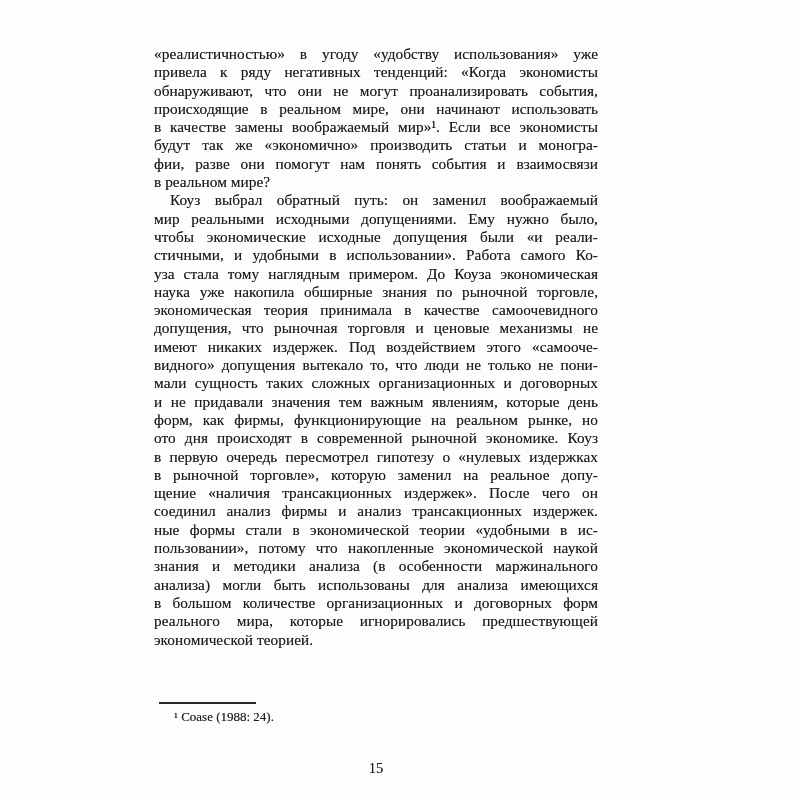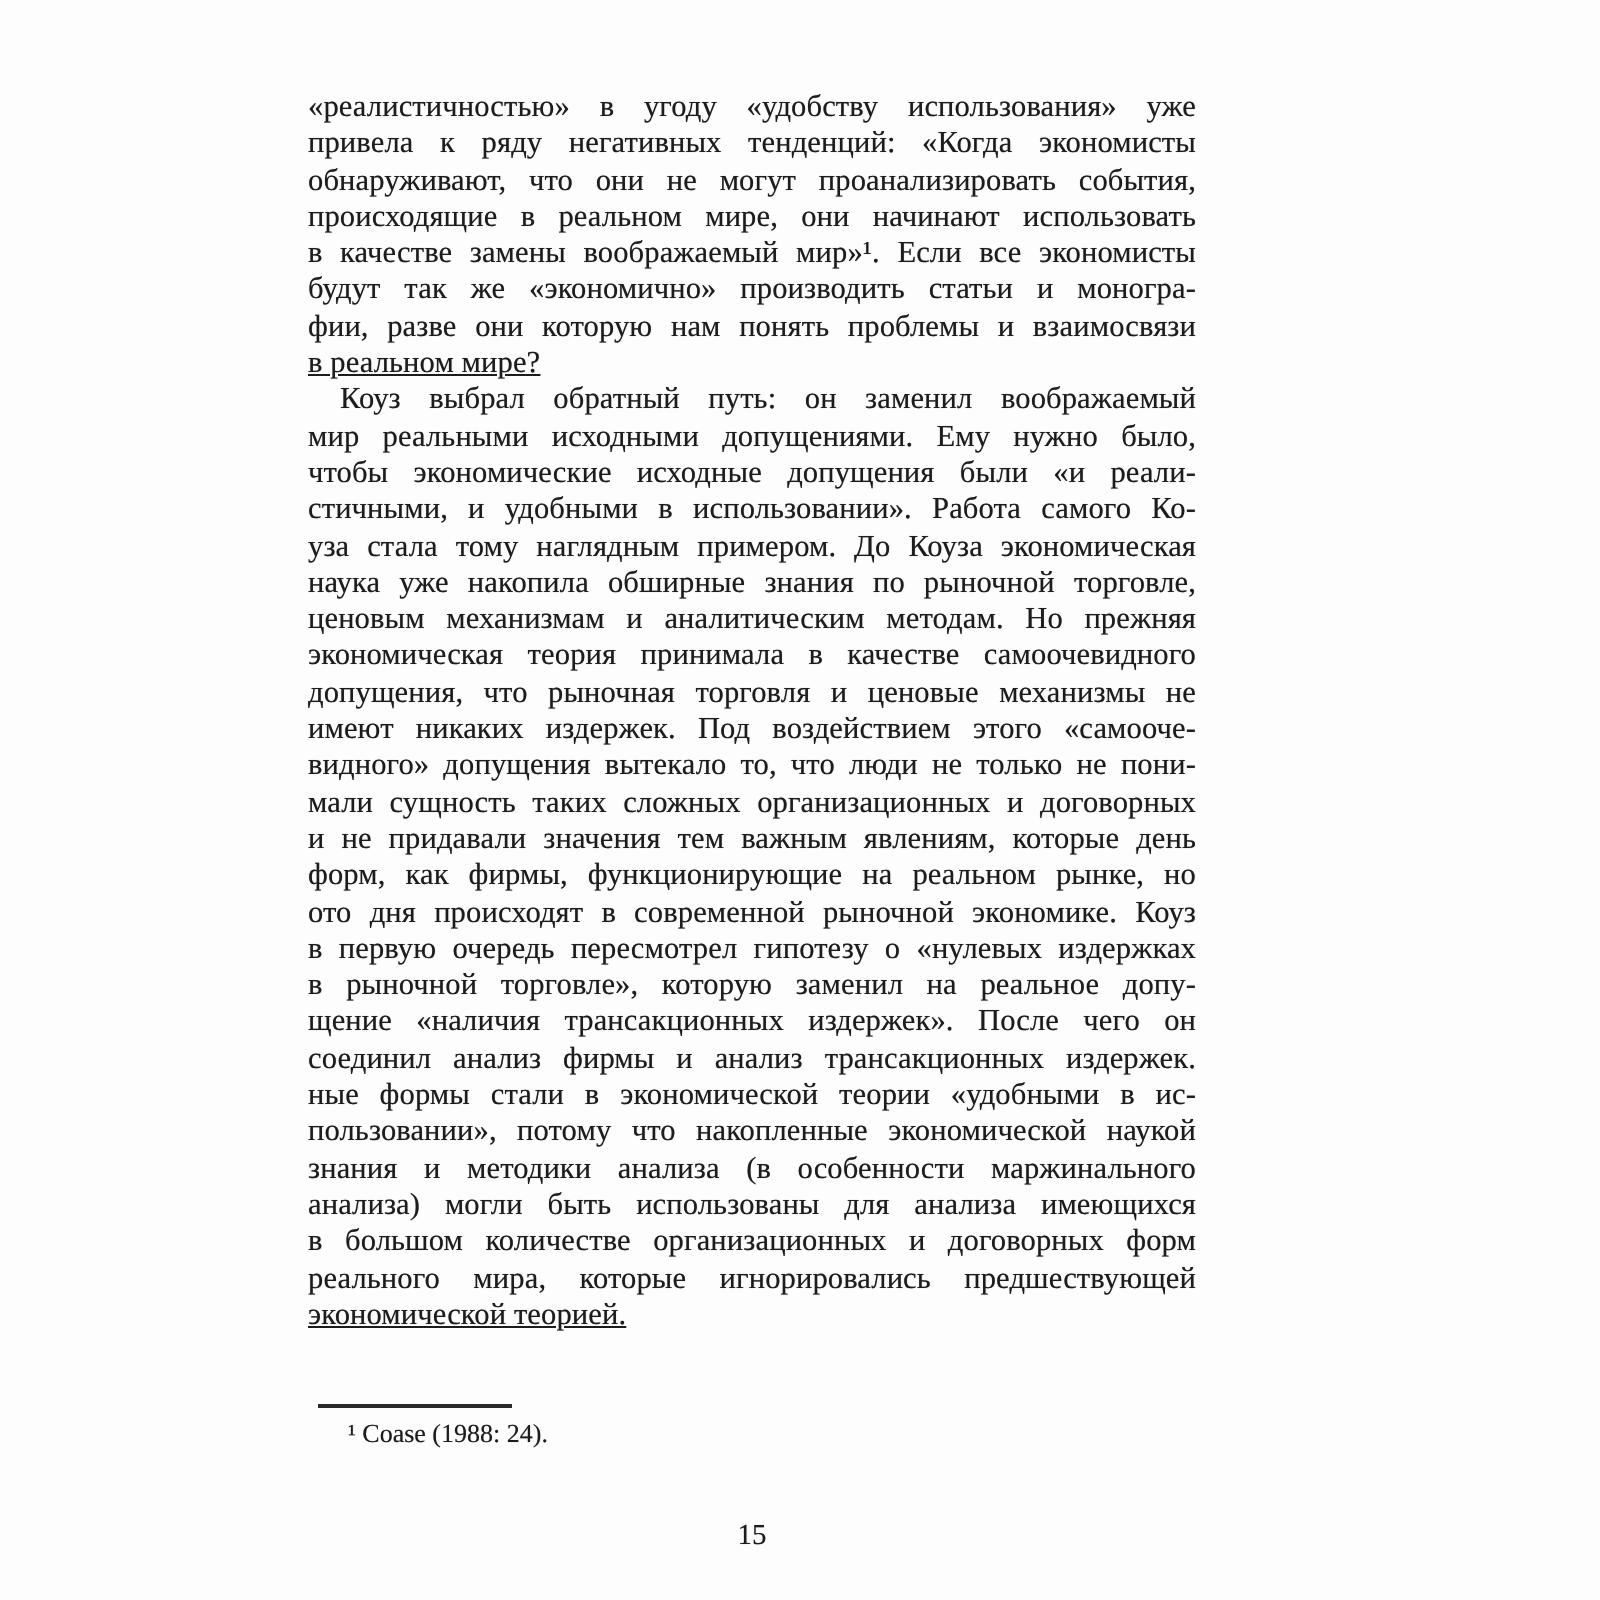--- a/index.html
+++ b/index.html
@@ -36,21 +36,20 @@
     font-size: 15.3px;
     white-space: nowrap;
     text-align: justify;
     text-align-last: justify;
     text-justify: inter-word;
     letter-spacing: 0.05px;
     text-shadow: 0 0 0.4px rgba(20,20,20,0.55);
   }
   .line.last {
     text-align-last: left;
-    text-decoration: underline;
   }
   .line.indent {
     padding-left: 16px;
   }
   .footnote-rule {
     position: absolute;
     left: 159px;
     top: 702px;
     width: 97px;
     height: 0;
@@ -84,31 +83,30 @@
 <div class="page" style="color: rgb(28, 28, 28);">
   <main class="text-block">
     <section>
         <div class="para">
           <div class="line">«реалистичностью» в угоду «удобству использования» уже</div>
           <div class="line">привела к ряду негативных тенденций: «Когда экономисты</div>
           <div class="line">обнаруживают, что они не могут проанализировать события,</div>
           <div class="line">происходящие в реальном мире, они начинают использовать</div>
           <div class="line">в качестве замены воображаемый мир»¹. Если все экономисты</div>
           <div class="line">будут так же «экономично» производить статьи и моногра-</div>
-          <div class="line">фии, разве они которую нам понять проблемы и взаимосвязи</div>
+          <div class="line">фии, разве они помогут нам понять события и взаимосвязи</div>
           <div class="line last">в реальном мире?</div>
         </div>
         <div class="para">
           <div class="line indent">Коуз выбрал обратный путь: он заменил воображаемый</div>
           <div class="line">мир реальными исходными допущениями. Ему нужно было,</div>
           <div class="line">чтобы экономические исходные допущения были «и реали-</div>
           <div class="line">стичными, и удобными в использовании». Работа самого Ко-</div>
           <div class="line">уза стала тому наглядным примером. До Коуза экономическая</div>
           <div class="line">наука уже накопила обширные знания по рыночной торговле,</div>
-          <div class="line">ценовым механизмам и аналитическим методам. Но прежняя</div>
           <div class="line">экономическая теория принимала в качестве самоочевидного</div>
           <div class="line">допущения, что рыночная торговля и ценовые механизмы не</div>
           <div class="line">имеют никаких издержек. Под воздействием этого «самооче-</div>
           <div class="line">видного» допущения вытекало то, что люди не только не пони-</div>
           <div class="line">мали сущность таких сложных организационных и договорных</div>
           <div class="line">и не придавали значения тем важным явлениям, которые день</div>
           <div class="line">форм, как фирмы, функционирующие на реальном рынке, но</div>
           <div class="line">ото дня происходят в современной рыночной экономике. Коуз</div>
           <div class="line">в первую очередь пересмотрел гипотезу о «нулевых издержках</div>
           <div class="line">в рыночной торговле», которую заменил на реальное допу-</div>

